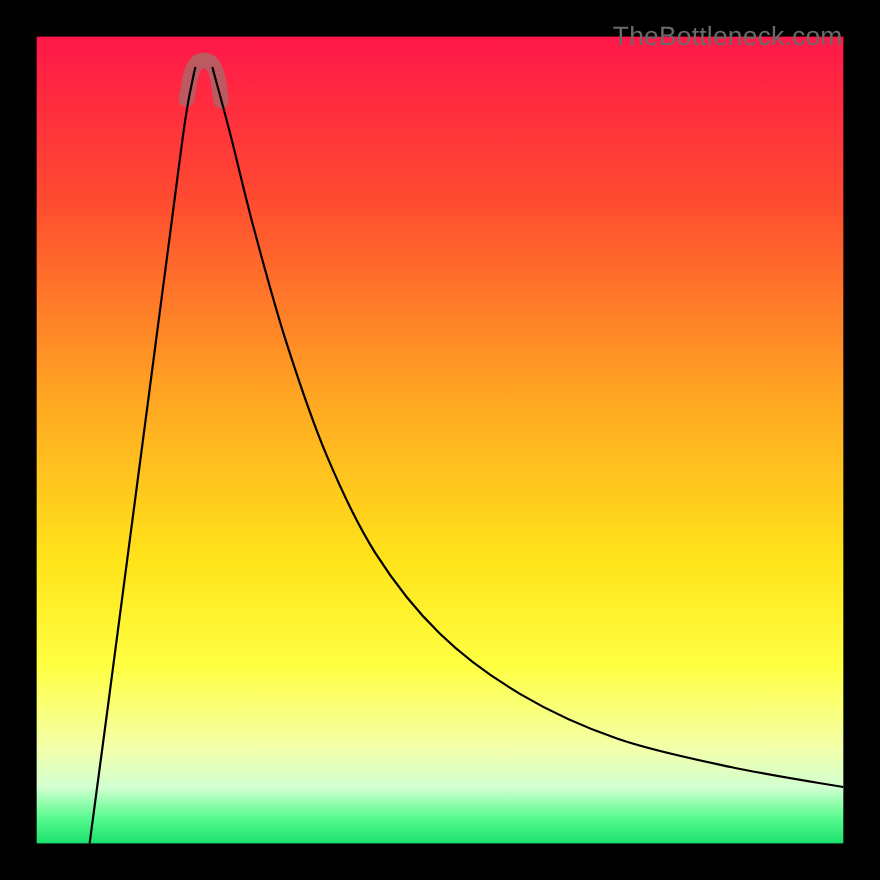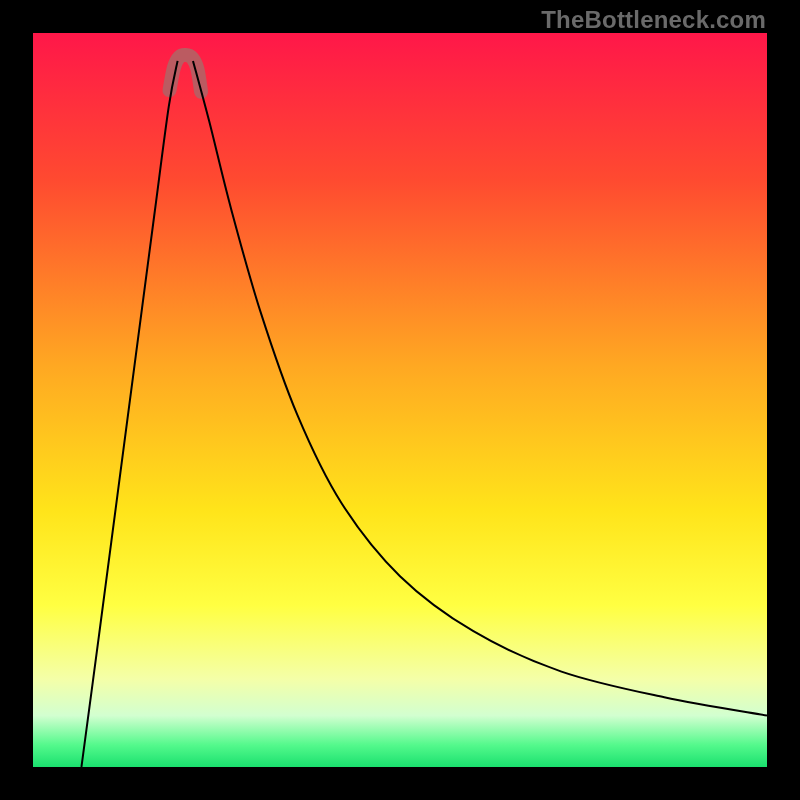--- a/index.html
+++ b/index.html
@@ -30,25 +30,25 @@
   .gradient-fill {
     position: absolute;
     inset: 0;
   }
   .curve-layer {
     position: absolute;
     inset: 0;
   }
   .watermark {
     position: absolute;
-    top: 6px;
+    top: 20px;
     right: 34px;
     color: #6a6a6a;
     font-size: 24px;
-    font-weight: 700;
+    font-weight: 400;
     letter-spacing: 0.2px;
   }
 </style>
 </head>
 <body>
 
 <div class="frame">
 
   <div class="plot">
 

